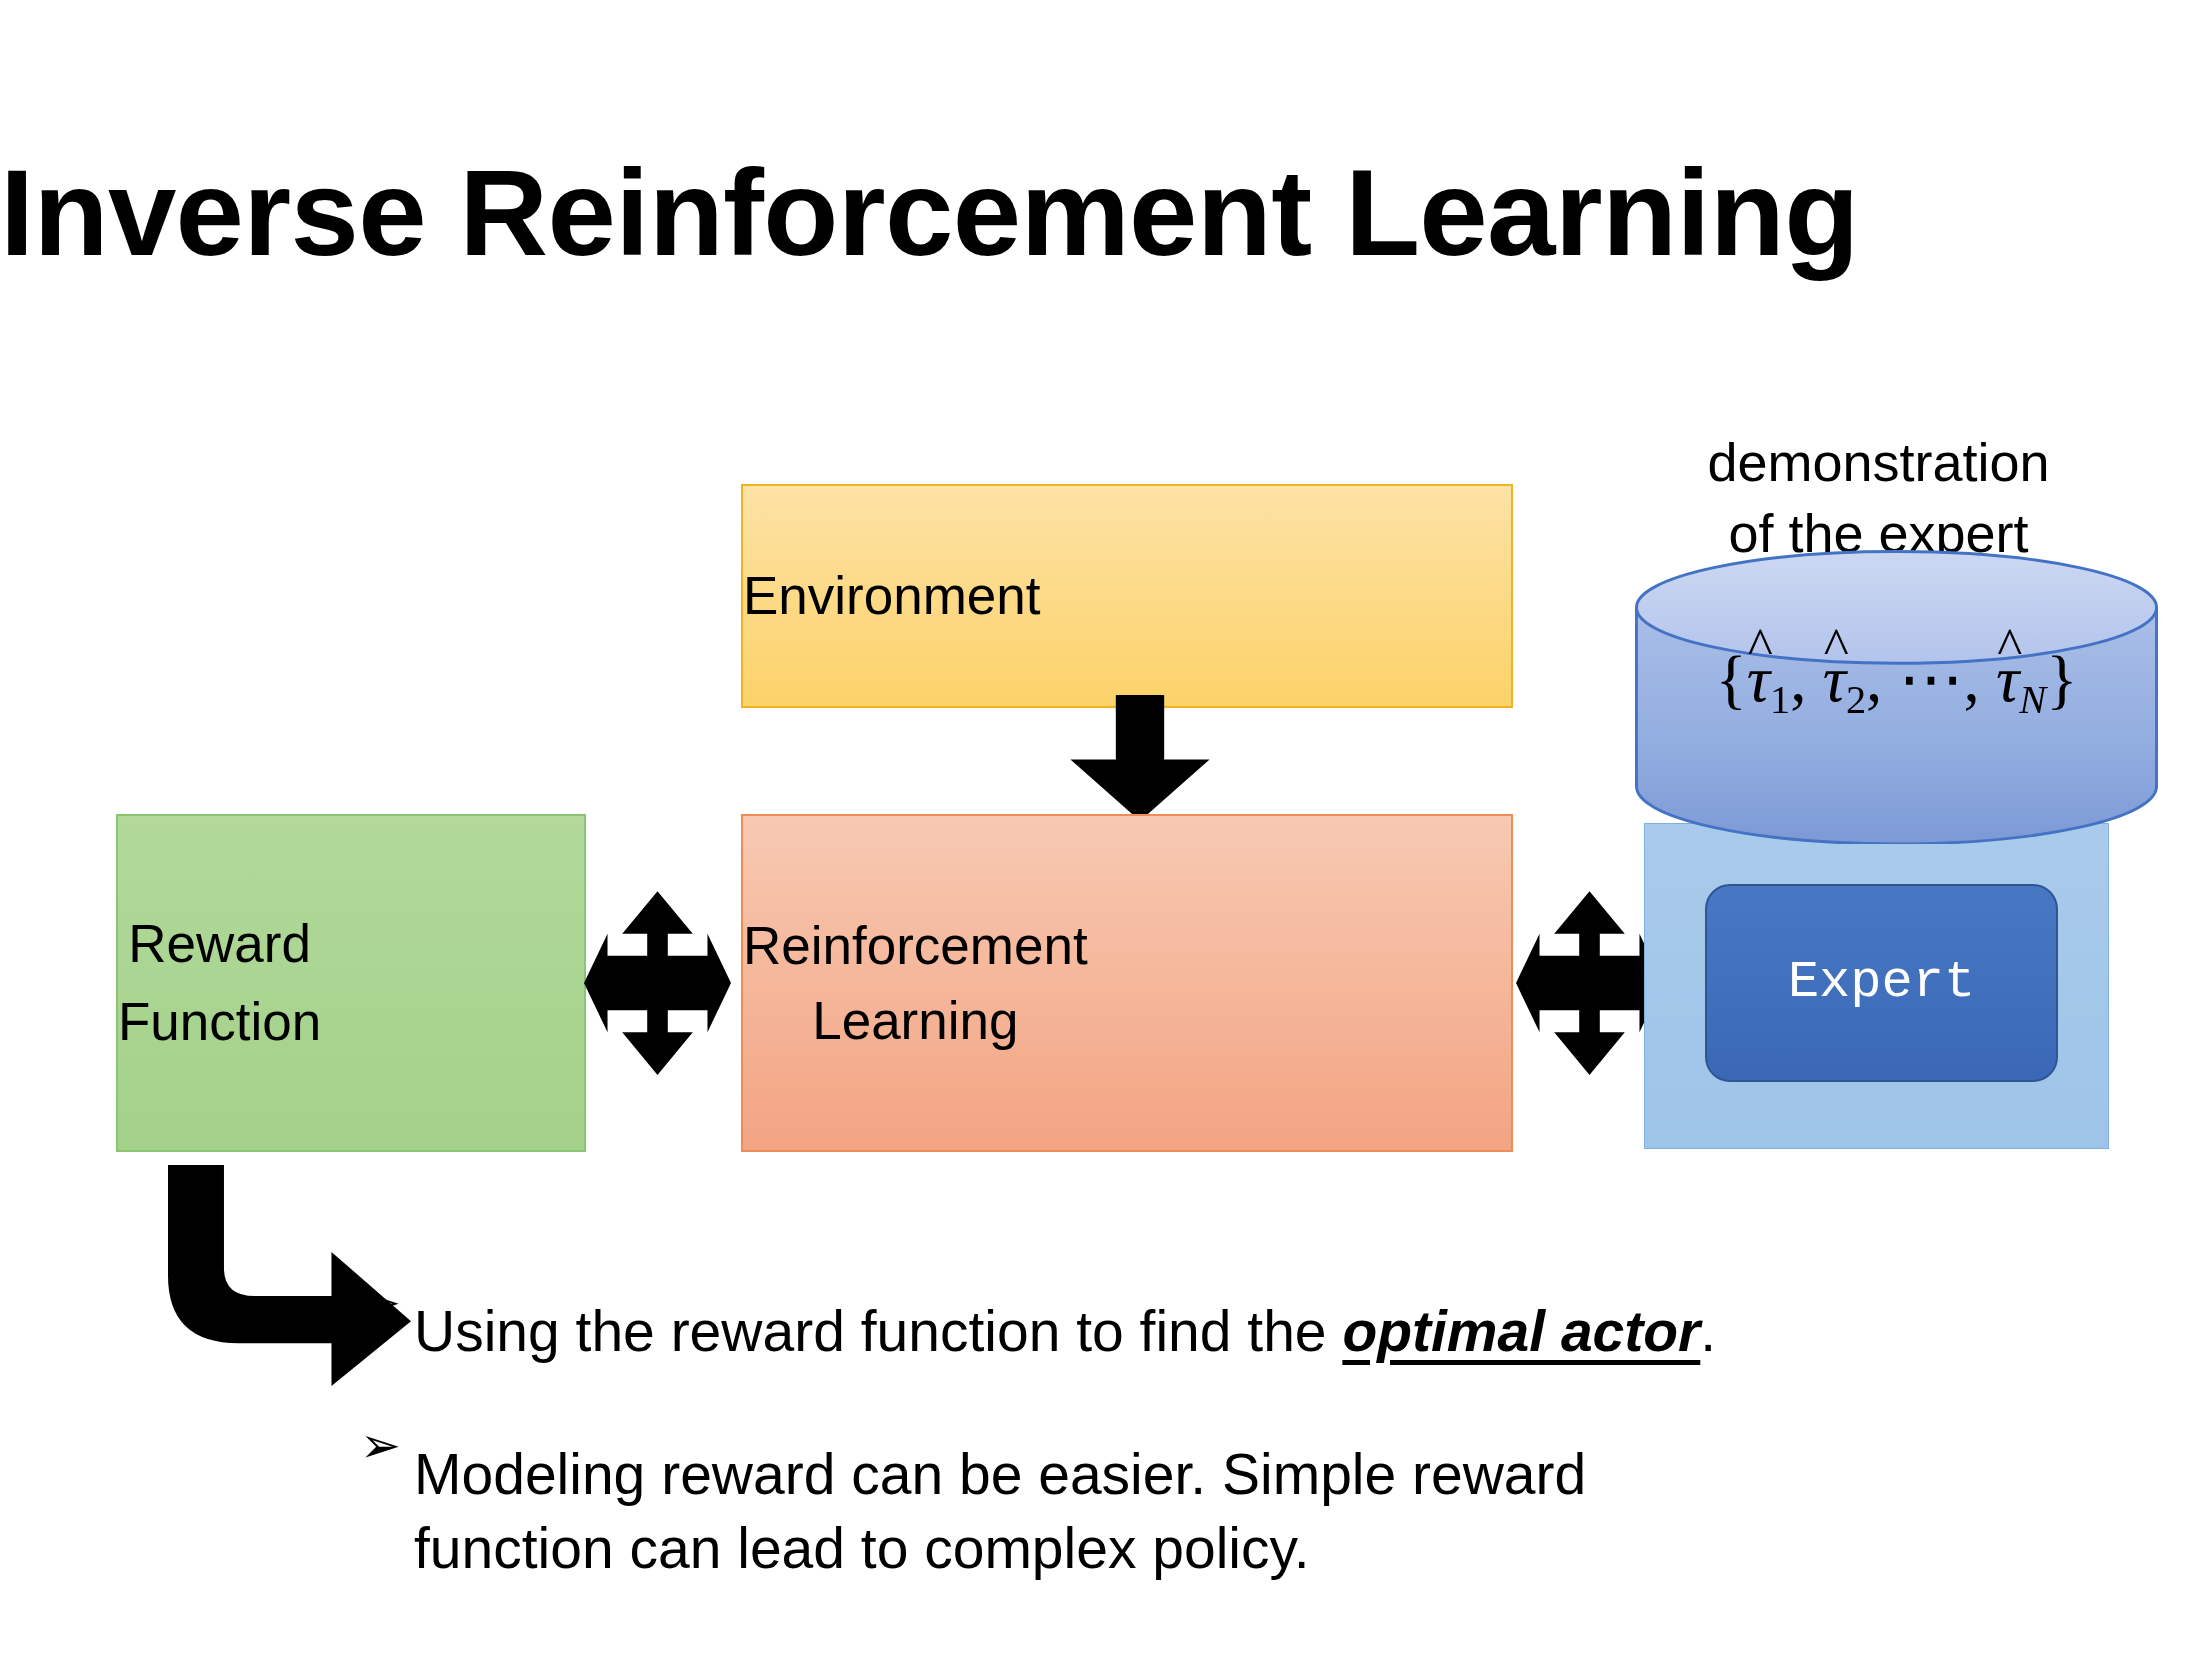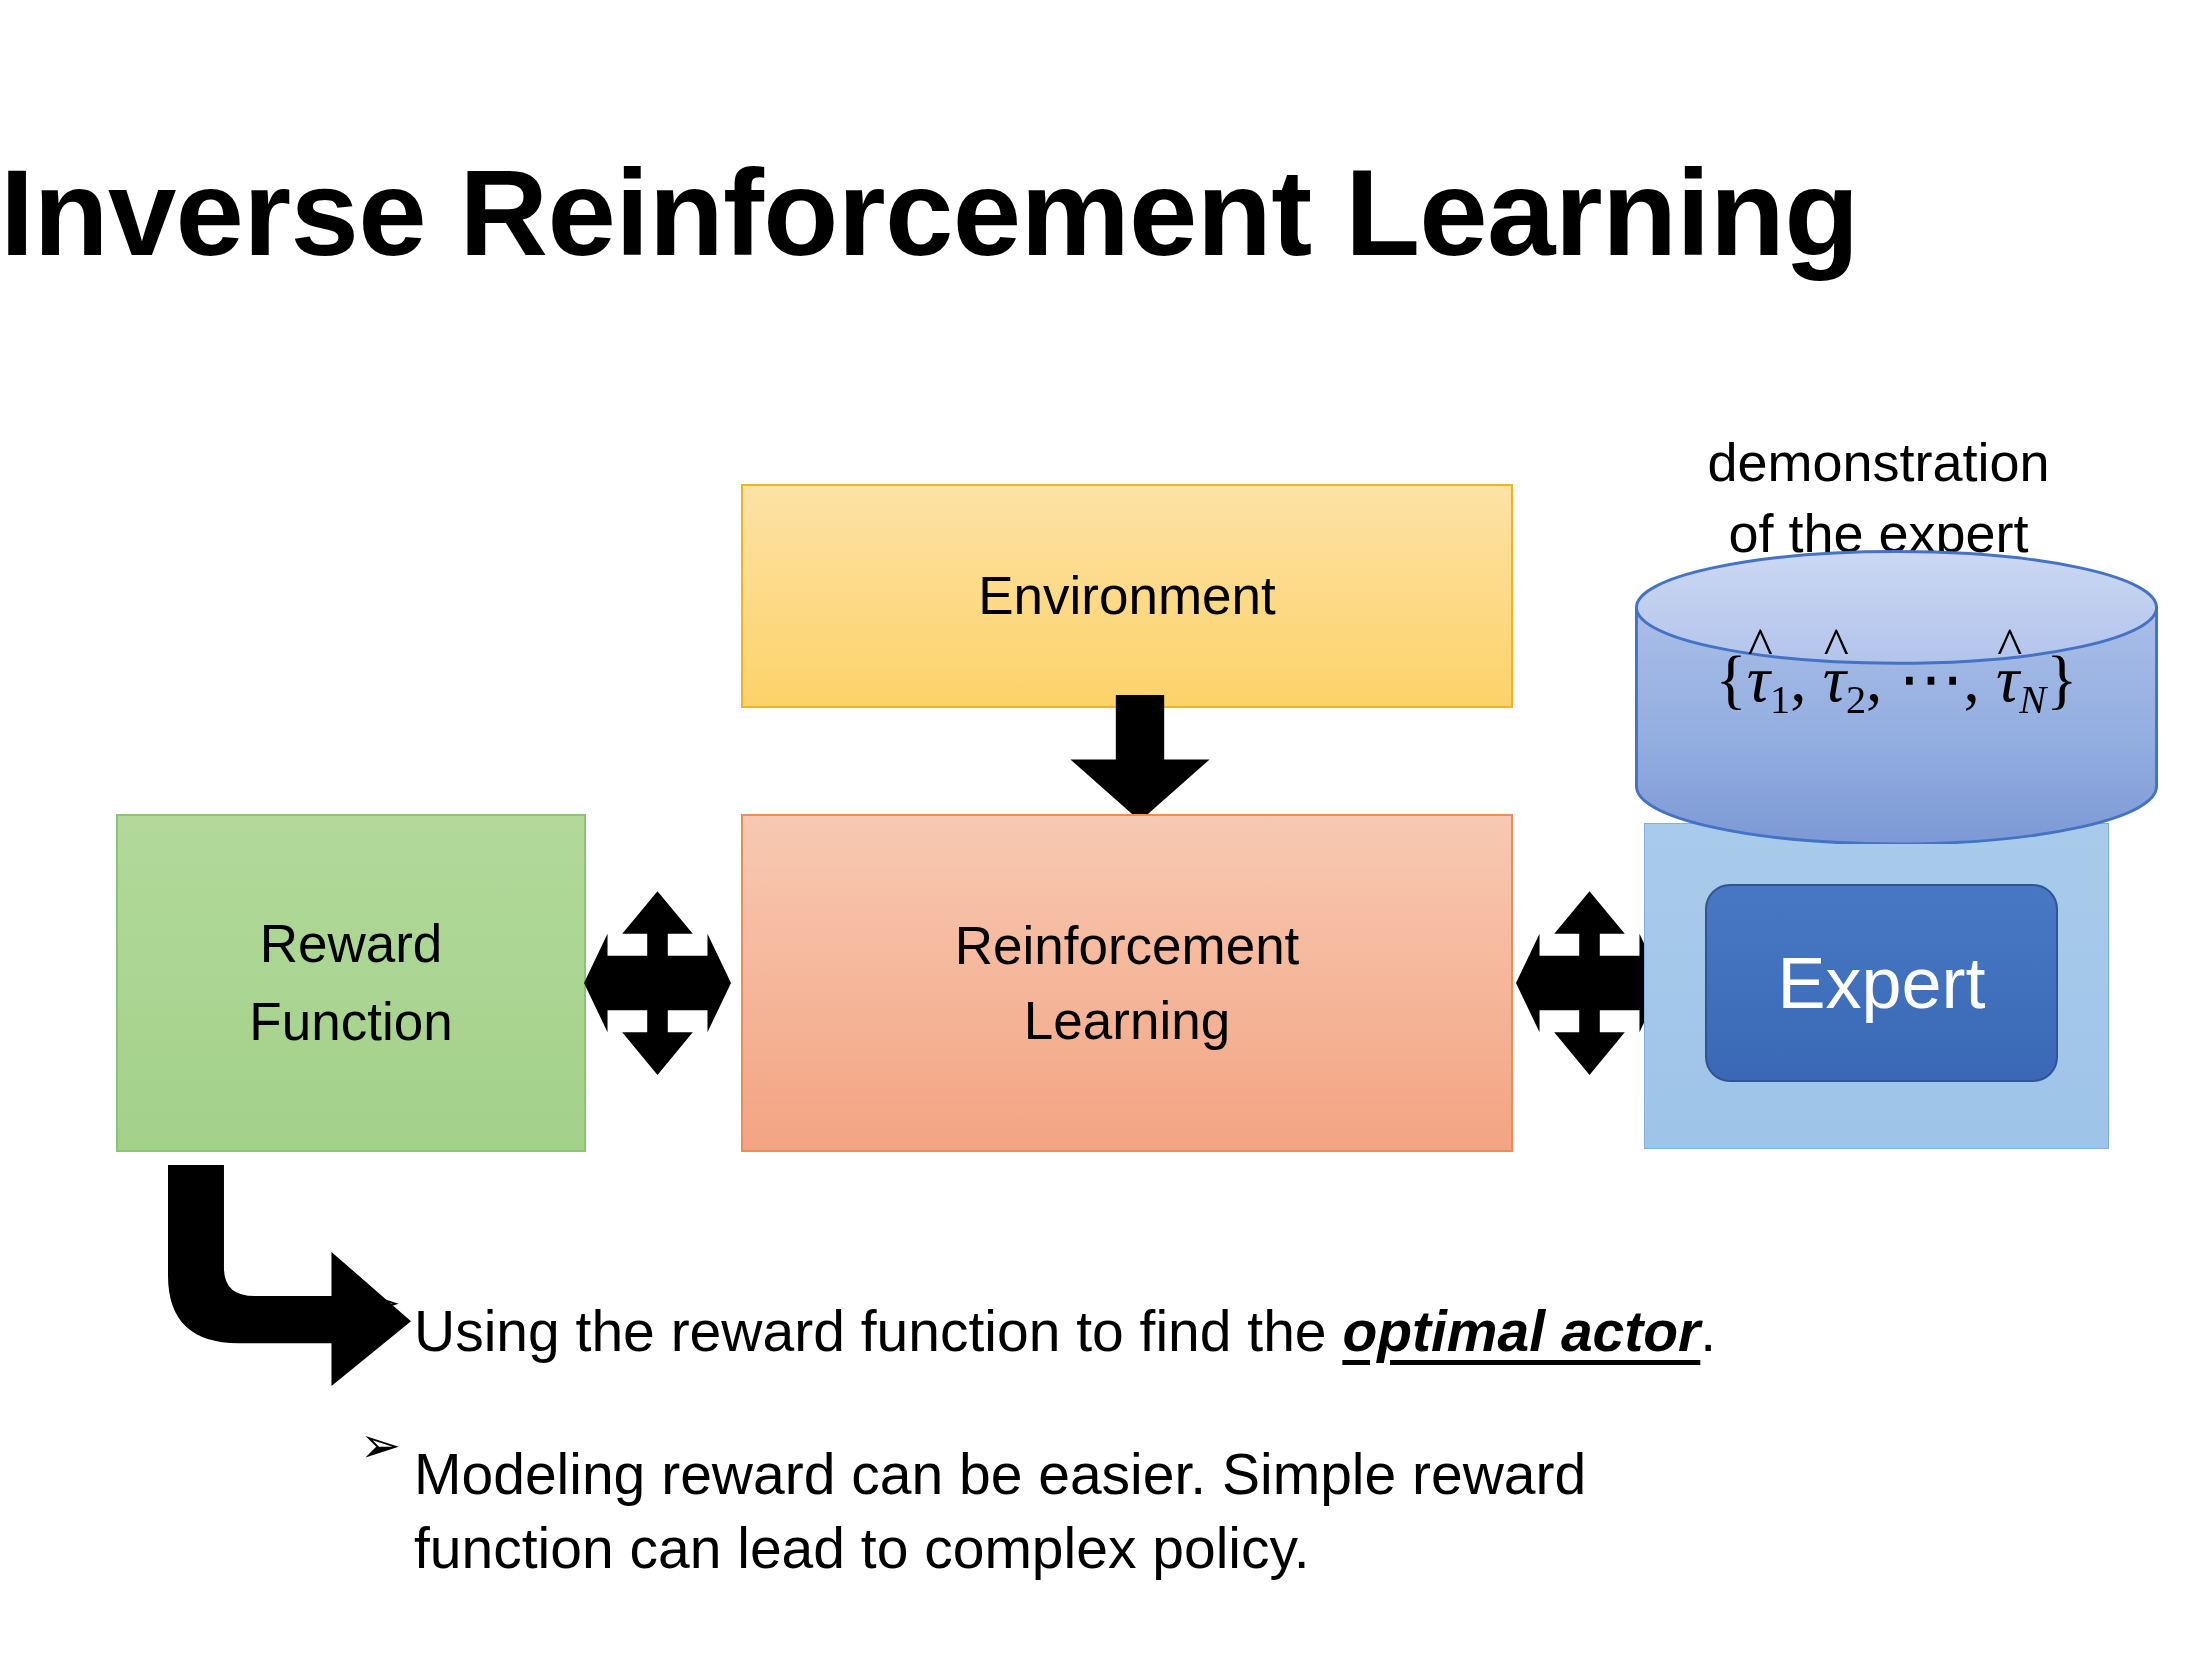--- a/index.html
+++ b/index.html
@@ -30,21 +30,21 @@
     color: #000000;
     white-space: nowrap;
   }
 
   
   .proc-box {
     position: absolute;
     box-sizing: border-box;
     display: flex;
     align-items: center;
-    justify-content: center;
+    justify-content: flex-start;
     text-align: center;
     font-size: 53px;
     line-height: 1.28;
     color: #000000;
   }
 
   #environment-box {
     left: 741px;
     top: 484px;
     width: 772px;
@@ -127,22 +127,23 @@
     width: 353px;
     height: 198px;
     box-sizing: border-box;
     border-radius: 25px;
     background: linear-gradient(to bottom, #4878c4 0%, #3a68b6 100%);
     border: 2.9px solid #2f5597;
     display: flex;
     align-items: center;
     justify-content: center;
     color: #ffffff;
-    font-size: 72px;
+    font-size: 52px;
     line-height: 1;
+    font-family: Liberation Mono, monospace;
   }
 
   
   #demo-cylinder {
     position: absolute;
     left: 1635px;
     top: 550px;
     width: 523px;
     height: 294px;
   }

